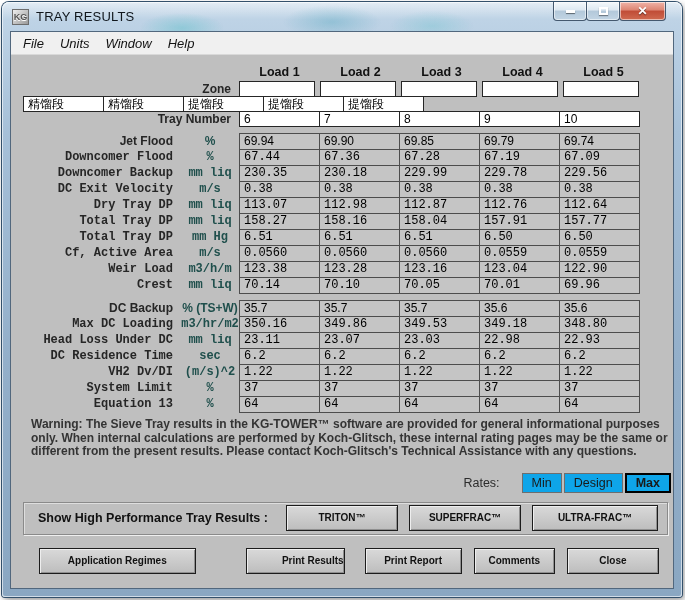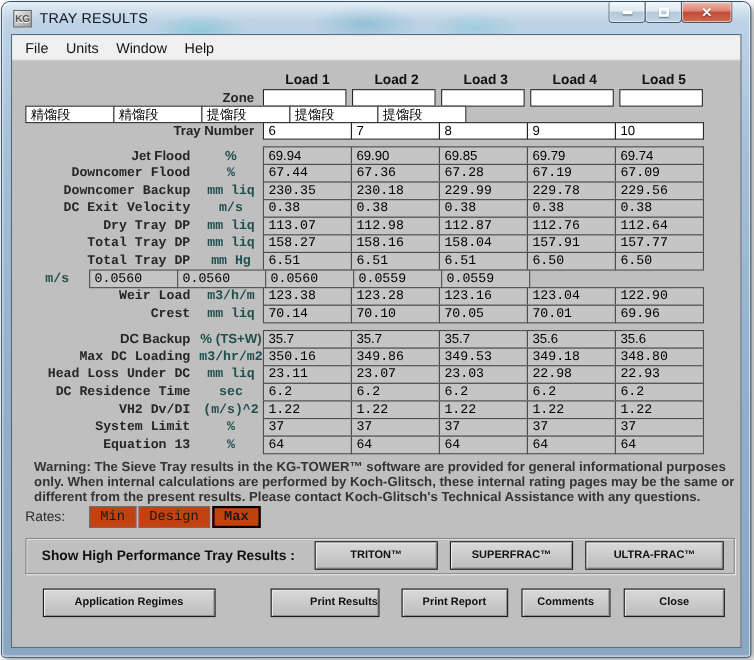--- a/index.html
+++ b/index.html
@@ -36,21 +36,21 @@
     box-shadow: inset 0 0 0 1px rgba(255,255,255,.55);
   }
   .winbtn.min, .winbtn.max { width:34px; background:linear-gradient(180deg,#f4f8fb 0%,#dde8f1 45%,#b3c8da 50%,#c2d5e4 100%); }
   .winbtn.close { width:47px; background:linear-gradient(180deg,#f0b4a8 0%,#dd8472 45%,#c04c36 50%,#cf6a50 100%); }
   .glyph-min { width:9px; height:3px; background:#fff; box-shadow:0 1px 1px rgba(0,0,0,.5); }
   .glyph-max { width:9px; height:8px; border:2px solid #fff; box-shadow:0 1px 1px rgba(0,0,0,.4); background:transparent; }
   .glyph-close { color:#fff; font-size:12px; font-weight:bold; text-shadow:0 1px 1px rgba(0,0,0,.55); line-height:1; }
 
   .frame-inner { position:absolute; left:8px; right:8px; top:29px; bottom:8px; border:1px solid #51677d; background:#bfbfbf; display:flex; flex-direction:column; }
 
-  .menubar { height:23px; background:#f0f0f0; border-bottom:1px solid #d9d9d9; display:flex; align-items:center; padding-left:4px; flex:0 0 auto; }
+  .menubar { height:23px; background:#f0f0f0; border-bottom:1px solid #d9d9d9; display:flex; align-items:center; padding-left:4px; flex:0 0 auto;font-style:italic; }
   .menu-item { font-size:13px; color:#121212; padding:3px 8px; cursor:default; }
 
   .client { flex:1 1 auto; background:#bfbfbf; padding:8px 0 0 12px; position:relative; font-size:12px; }
 
   
   .row { display:flex; align-items:stretch; }
   .lbl { width:158px; text-align:right; font-weight:bold; color:#262626; padding-right:8px; line-height:16px; white-space:nowrap; }
   .unitc { width:58px; text-align:center; font-weight:bold; color:#1f4f4c; line-height:16px; white-space:nowrap; }
   .cells { display:flex; }
   .hdr-cell { width:81px; text-align:center; font-weight:bold; color:#111; font-size:12.5px; line-height:18px; }
@@ -61,23 +61,23 @@
   .cell.gray { background:#c5c5c5; border:1px solid #4d4d4d; height:17px; line-height:15px; color:#000; }
   .cell.gray + .cell.gray { margin-left:-1px; }
   .collapse { margin-top:-1px; }
   #block1 .row + .row, #block2 .row + .row { margin-top:-1px;font-family:Liberation Mono, monospace; }
   .blockgap { height:6px; }
 
   
   .warning { margin:5px 10px 0 8px; font-weight:bold; color:#343434; font-size:12px; line-height:13.5px; width:645px; }
 
   
-  .rates { display:flex; align-items:center; margin-top:0; height:22px; }
+  .rates { display:flex; align-items:center; margin-top:13px; height:22px;justify-content:flex-end; }
   .rates-label { font-size:12.5px; color:#2c2c2c; margin-right:22px; }
-  .rate-btn { height:20px; padding:0 9px; background:#c2410c; border:1px solid #6e6e6e; font-size:12.5px; color:#1a1a1a; line-height:18px; margin-right:2px; cursor:default;font-family:Liberation Mono, monospace; }
+  .rate-btn { height:20px; padding:0 9px; background:#0ea5e9; border:1px solid #6e6e6e; font-size:12.5px; color:#1a1a1a; line-height:18px; margin-right:2px; cursor:default; }
   .rate-btn.selected { border:2px solid #000; font-weight:bold; line-height:16px; }
 
   
   .hp-panel { margin:8px 14px 0 0; width:645px; height:33px; border:1px solid #8a8a8a; box-shadow:inset 1px 1px 0 #dedede, 1px 1px 0 #efefef; display:flex; align-items:center; padding:0 9px 0 14px; }
   .hp-label { font-weight:bold; font-size:12.5px; color:#111; }
   .hp-buttons { margin-left:auto; display:flex; }
   .btn3d {
     background:linear-gradient(180deg,#d9d9d9,#bdbdbd);
     border:1px solid #1c1c1c; box-shadow:inset 1px 1px 0 #eeeeee, inset -1px -1px 0 #8f8f8f;
     font-weight:bold; font-size:10px; color:#111; text-align:center; cursor:default;
@@ -234,20 +234,21 @@
             <div class="unitc">mm Hg</div>
             <div class="cells">
               <div class="cell gray">6.51</div>
               <div class="cell gray">6.51</div>
               <div class="cell gray">6.51</div>
               <div class="cell gray">6.50</div>
               <div class="cell gray">6.50</div>
             </div>
           </div>
           <div class="row">
+            <div class="lbl">Cf, Active Area</div>
             <div class="unitc">m/s</div>
             <div class="cells">
               <div class="cell gray">0.0560</div>
               <div class="cell gray">0.0560</div>
               <div class="cell gray">0.0560</div>
               <div class="cell gray">0.0559</div>
               <div class="cell gray">0.0559</div>
             </div>
           </div>
           <div class="row">

